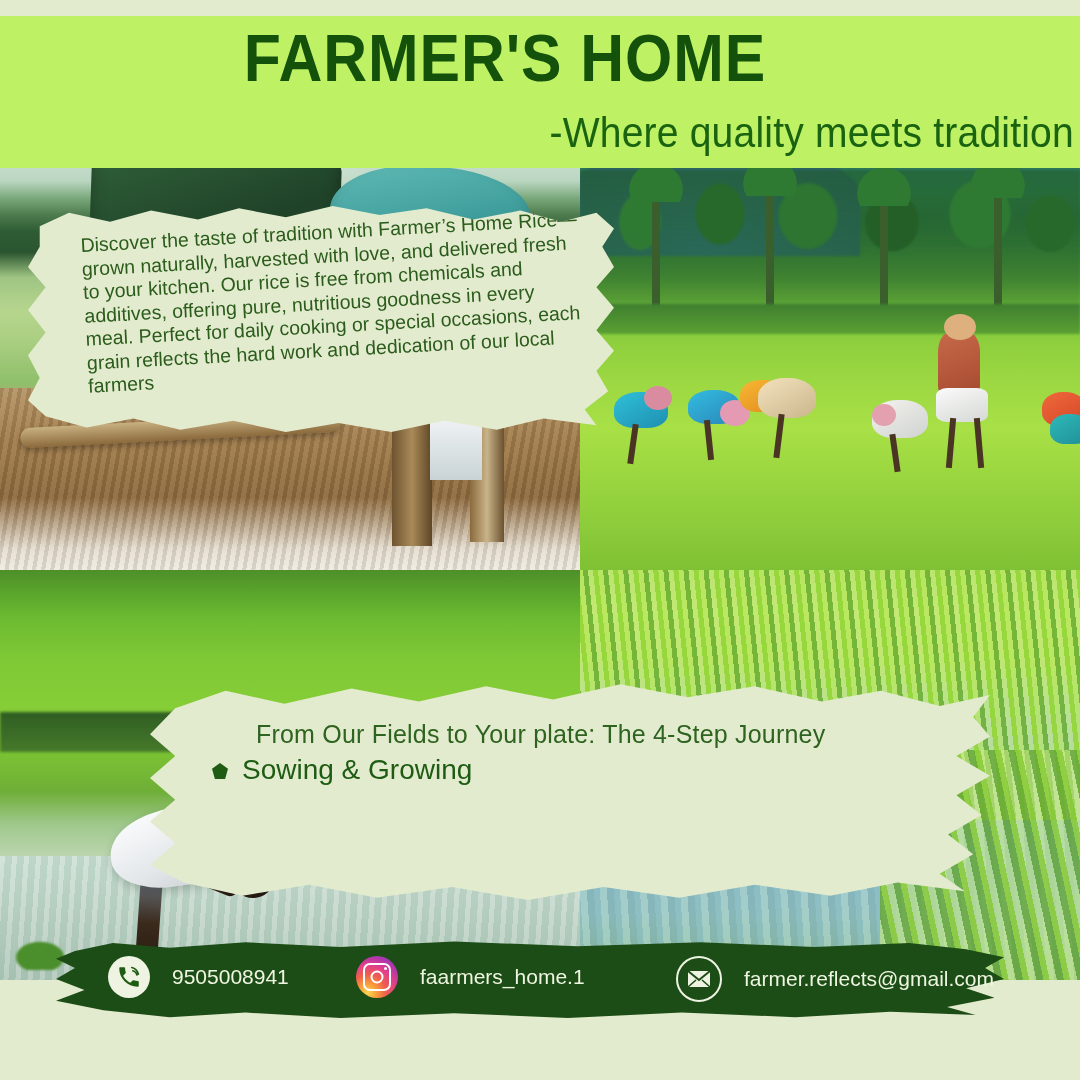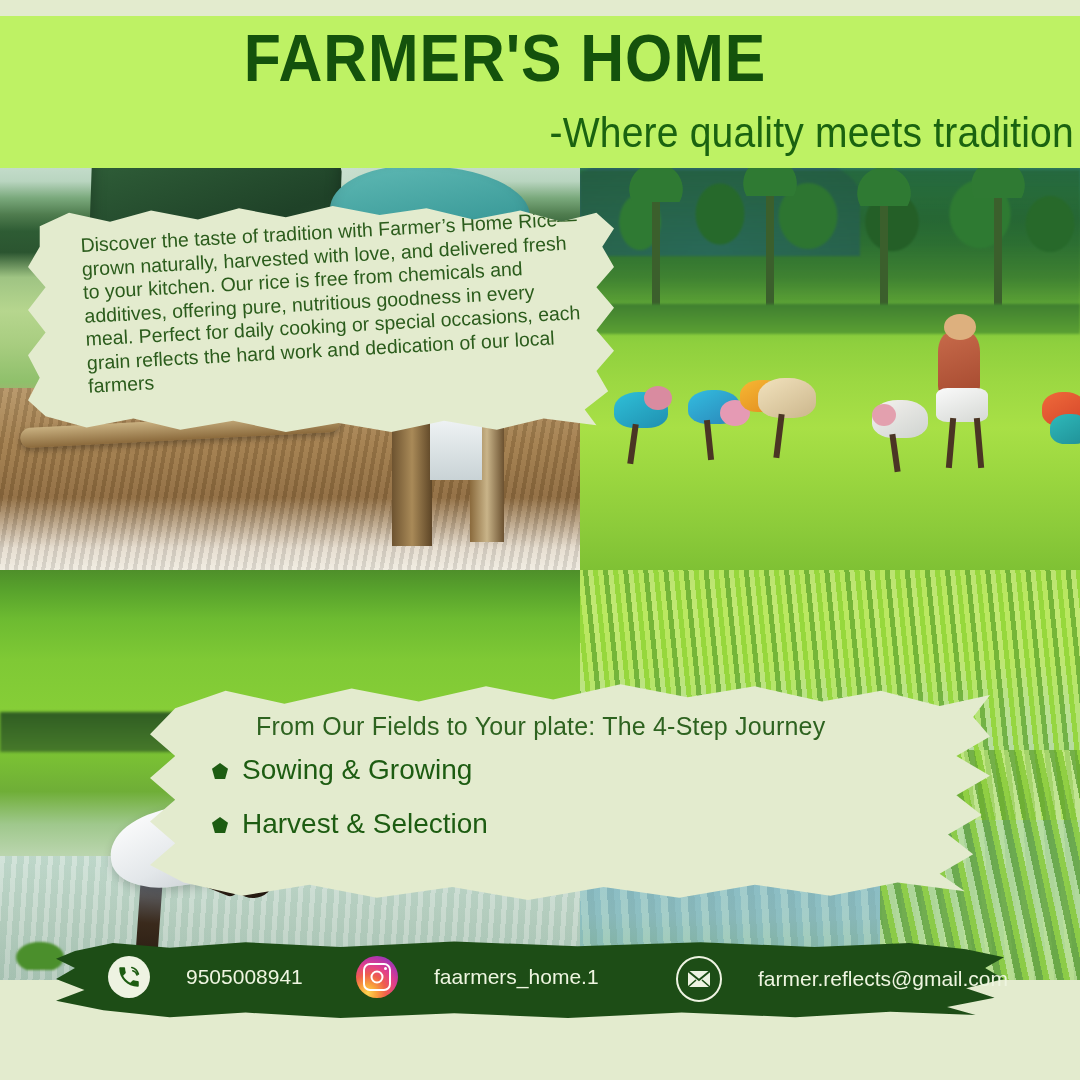--- a/index.html
+++ b/index.html
@@ -263,21 +263,21 @@
     clip-path:polygon(
       3% 12%, 9% 4%, 16% 10%, 24% 3%, 32% 9%, 40% 2%, 48% 8%, 56% 1%,
       64% 7%, 72% 2%, 80% 9%, 87% 4%, 94% 11%, 100% 6%,
       98% 16%, 100% 25%, 96% 34%, 100% 43%, 96% 52%, 99% 61%,
       95% 70%, 98% 79%, 94% 88%, 97% 96%,
       89% 92%, 81% 98%, 72% 93%, 63% 99%, 54% 94%, 45% 100%,
       36% 94%, 27% 99%, 19% 93%, 11% 98%, 4% 92%, 0% 84%,
       3% 74%, 0% 64%, 3% 54%, 0% 44%, 3% 34%, 0% 24%);
   }
   .steps-heading{
-    position:absolute;left:106px;top:30px;
+    position:absolute;left:106px;top:38px;
     font-size:25px;color:#2e6320;letter-spacing:.2px;
     font-family:"Liberation Sans",sans-serif;white-space:nowrap;
   }
   .steps-cols{position:absolute;left:62px;top:72px;width:780px;display:flex;}
   .steps-col{width:390px;}
   .step{display:flex;align-items:flex-start;margin-bottom:22px;}
   .step-bullet{
     width:16px;height:16px;margin-top:9px;margin-right:14px;flex:none;
     background:#1d5c12;
     -webkit-clip-path:polygon(50% 0%,100% 36%,82% 100%,18% 100%,0% 36%);
@@ -310,21 +310,21 @@
   }
   .contacts{
     position:absolute;left:56px;top:940px;width:948px;height:78px;z-index:8;
     display:flex;align-items:center;
   }
   .contact{display:flex;align-items:center;position:absolute;}
   .contact-phone{left:52px;top:16px;}
   .contact-insta{left:300px;top:16px;}
   .contact-mail{left:620px;top:16px;}
   .contact-label{
-    color:#eef5e0;font-size:21px;margin-left:36px;white-space:nowrap;
+    color:#eef5e0;font-size:21px;margin-left:22px;white-space:nowrap;
     font-family:"Liberation Sans",sans-serif;
   }
   .icon-circle{
     width:42px;height:42px;border-radius:50%;flex:none;
     display:flex;align-items:center;justify-content:center;
   }
   .ic-phone{background:#eef3e2;}
   .ic-mail{background:transparent;border:2.5px solid #eef3e2;}
   .ic-insta{
     background:radial-gradient(circle at 28% 88%, #fdd551 0%, #f8a23b 18%, #ef5f4c 38%, #e23f8a 58%, #b936a8 74%, #7b3fc4 92%);
@@ -420,24 +420,20 @@
   </div>
 
   <div class="torn torn-steps">
     <div class="steps-heading">From Our Fields to Your plate: The 4-Step Journey</div>
     <div class="steps-cols">
       <div class="steps-col">
         <div class="step">
           <span class="step-bullet"></span>
           <span class="step-label">Sowing &amp; Growing</span>
         </div>
-        <div class="step">
-          <span class="step-bullet"></span>
-          <span class="step-label">Harvest &amp; Selection</span>
-        </div>
       </div>
     </div>
   </div>
 
   <div class="bottom-strip"></div>
 
   <div class="footer-bar"></div>
   <div class="contacts">
 
     <div class="contact contact-phone">

